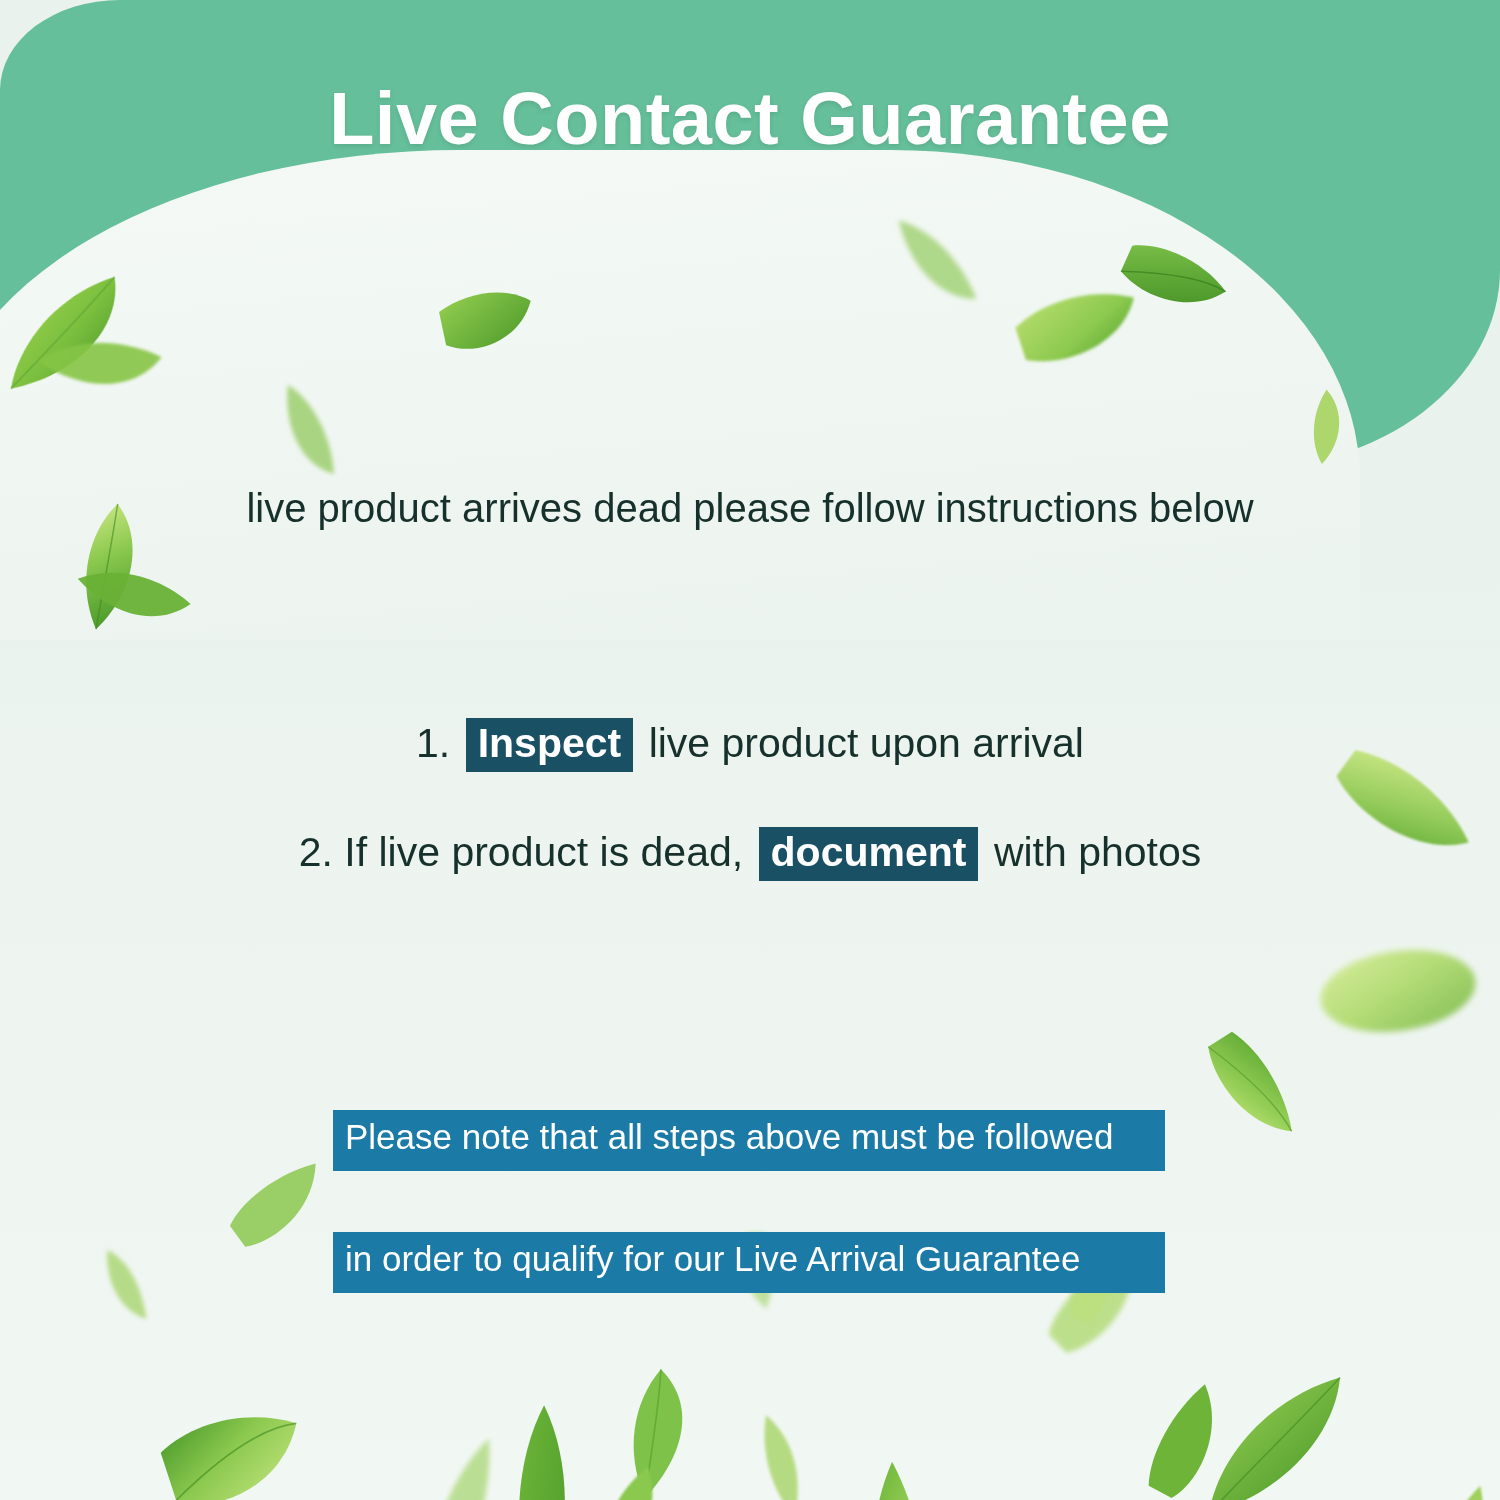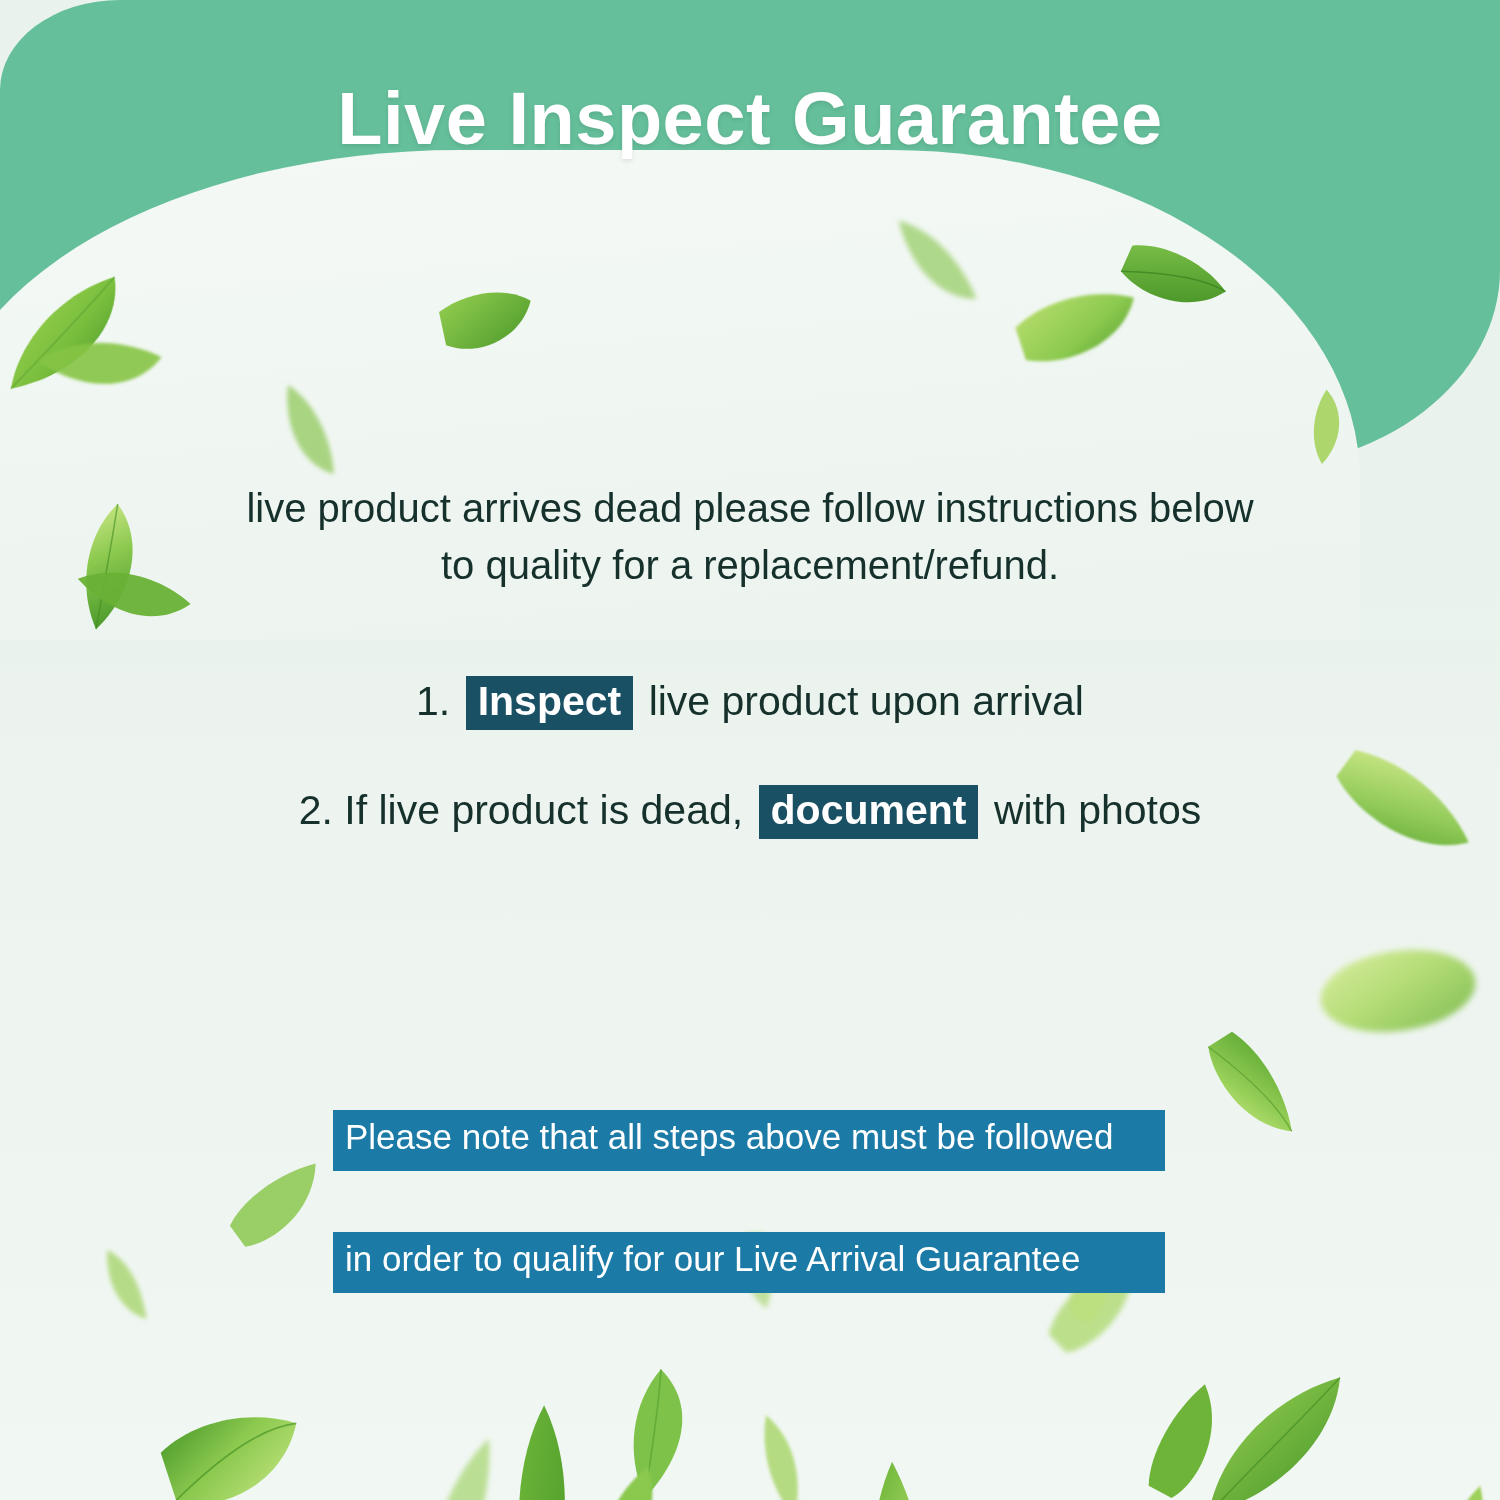--- a/index.html
+++ b/index.html
@@ -88,21 +88,21 @@
     color: #16302c;
     font-size: 40px;
     font-weight: 400;
     line-height: 1.42;
   }
 
   
   .steps {
     position: absolute;
     left: 0;
-    top: 676px;
+    top: 718px;
     width: 1500px;
   }
   .step {
     width: 1500px;
     text-align: center;
     color: #16302c;
     font-size: 41px;
     line-height: 1.05;
     white-space: nowrap;
     margin-bottom: 55px;
@@ -392,25 +392,24 @@
       <path d="M2 12 C24 0 60 0 88 12 C62 40 22 44 2 32 Z" fill="#bcdf78"></path>
     </svg>
   </div>
 
   <div class="leaf" style="left:716px; top:1252px; transform:rotate(88deg); filter:blur(2.6px); opacity:0.6;">
     <svg width="80" height="38" viewBox="0 0 80 38">
       <path d="M2 10 C22 0 56 0 78 10 C56 36 20 38 2 28 Z" fill="#a3d268"></path>
     </svg>
   </div>
 
-  <div class="title">Live Inspect Guarantee</div>
+  <div class="title">Live Contact Guarantee</div>
 
   <div class="intro">
     <div>live product arrives dead please follow instructions below</div>
-    <div>to quality for a replacement/refund.</div>
   </div>
 
   <div class="steps">
 
     <div class="step">
       <span class="num">1.</span>
       <span class="hl">Inspect</span>
       <span>live product upon arrival</span>
     </div>
 

